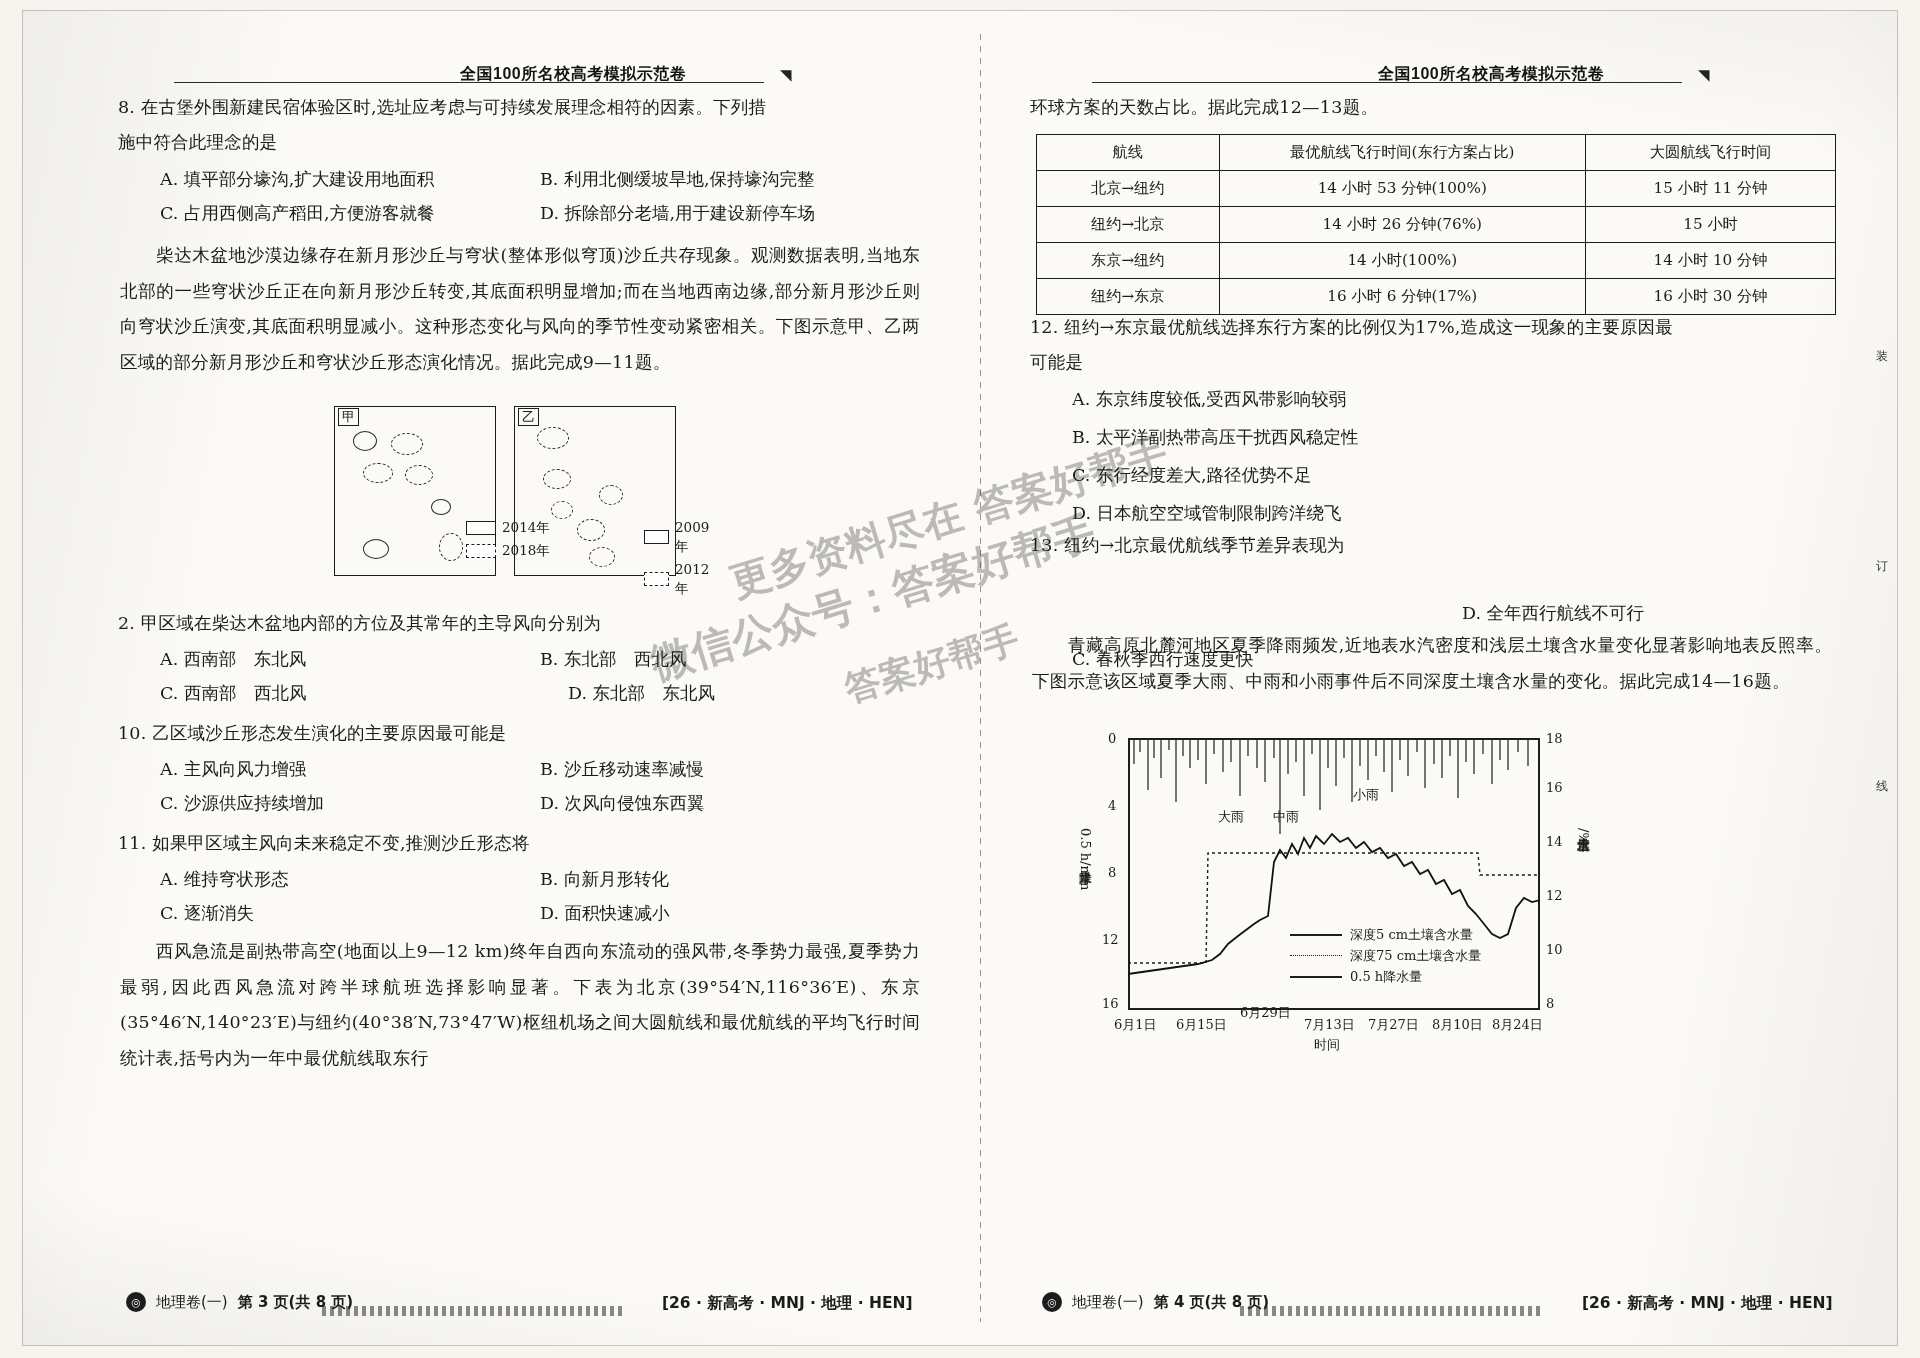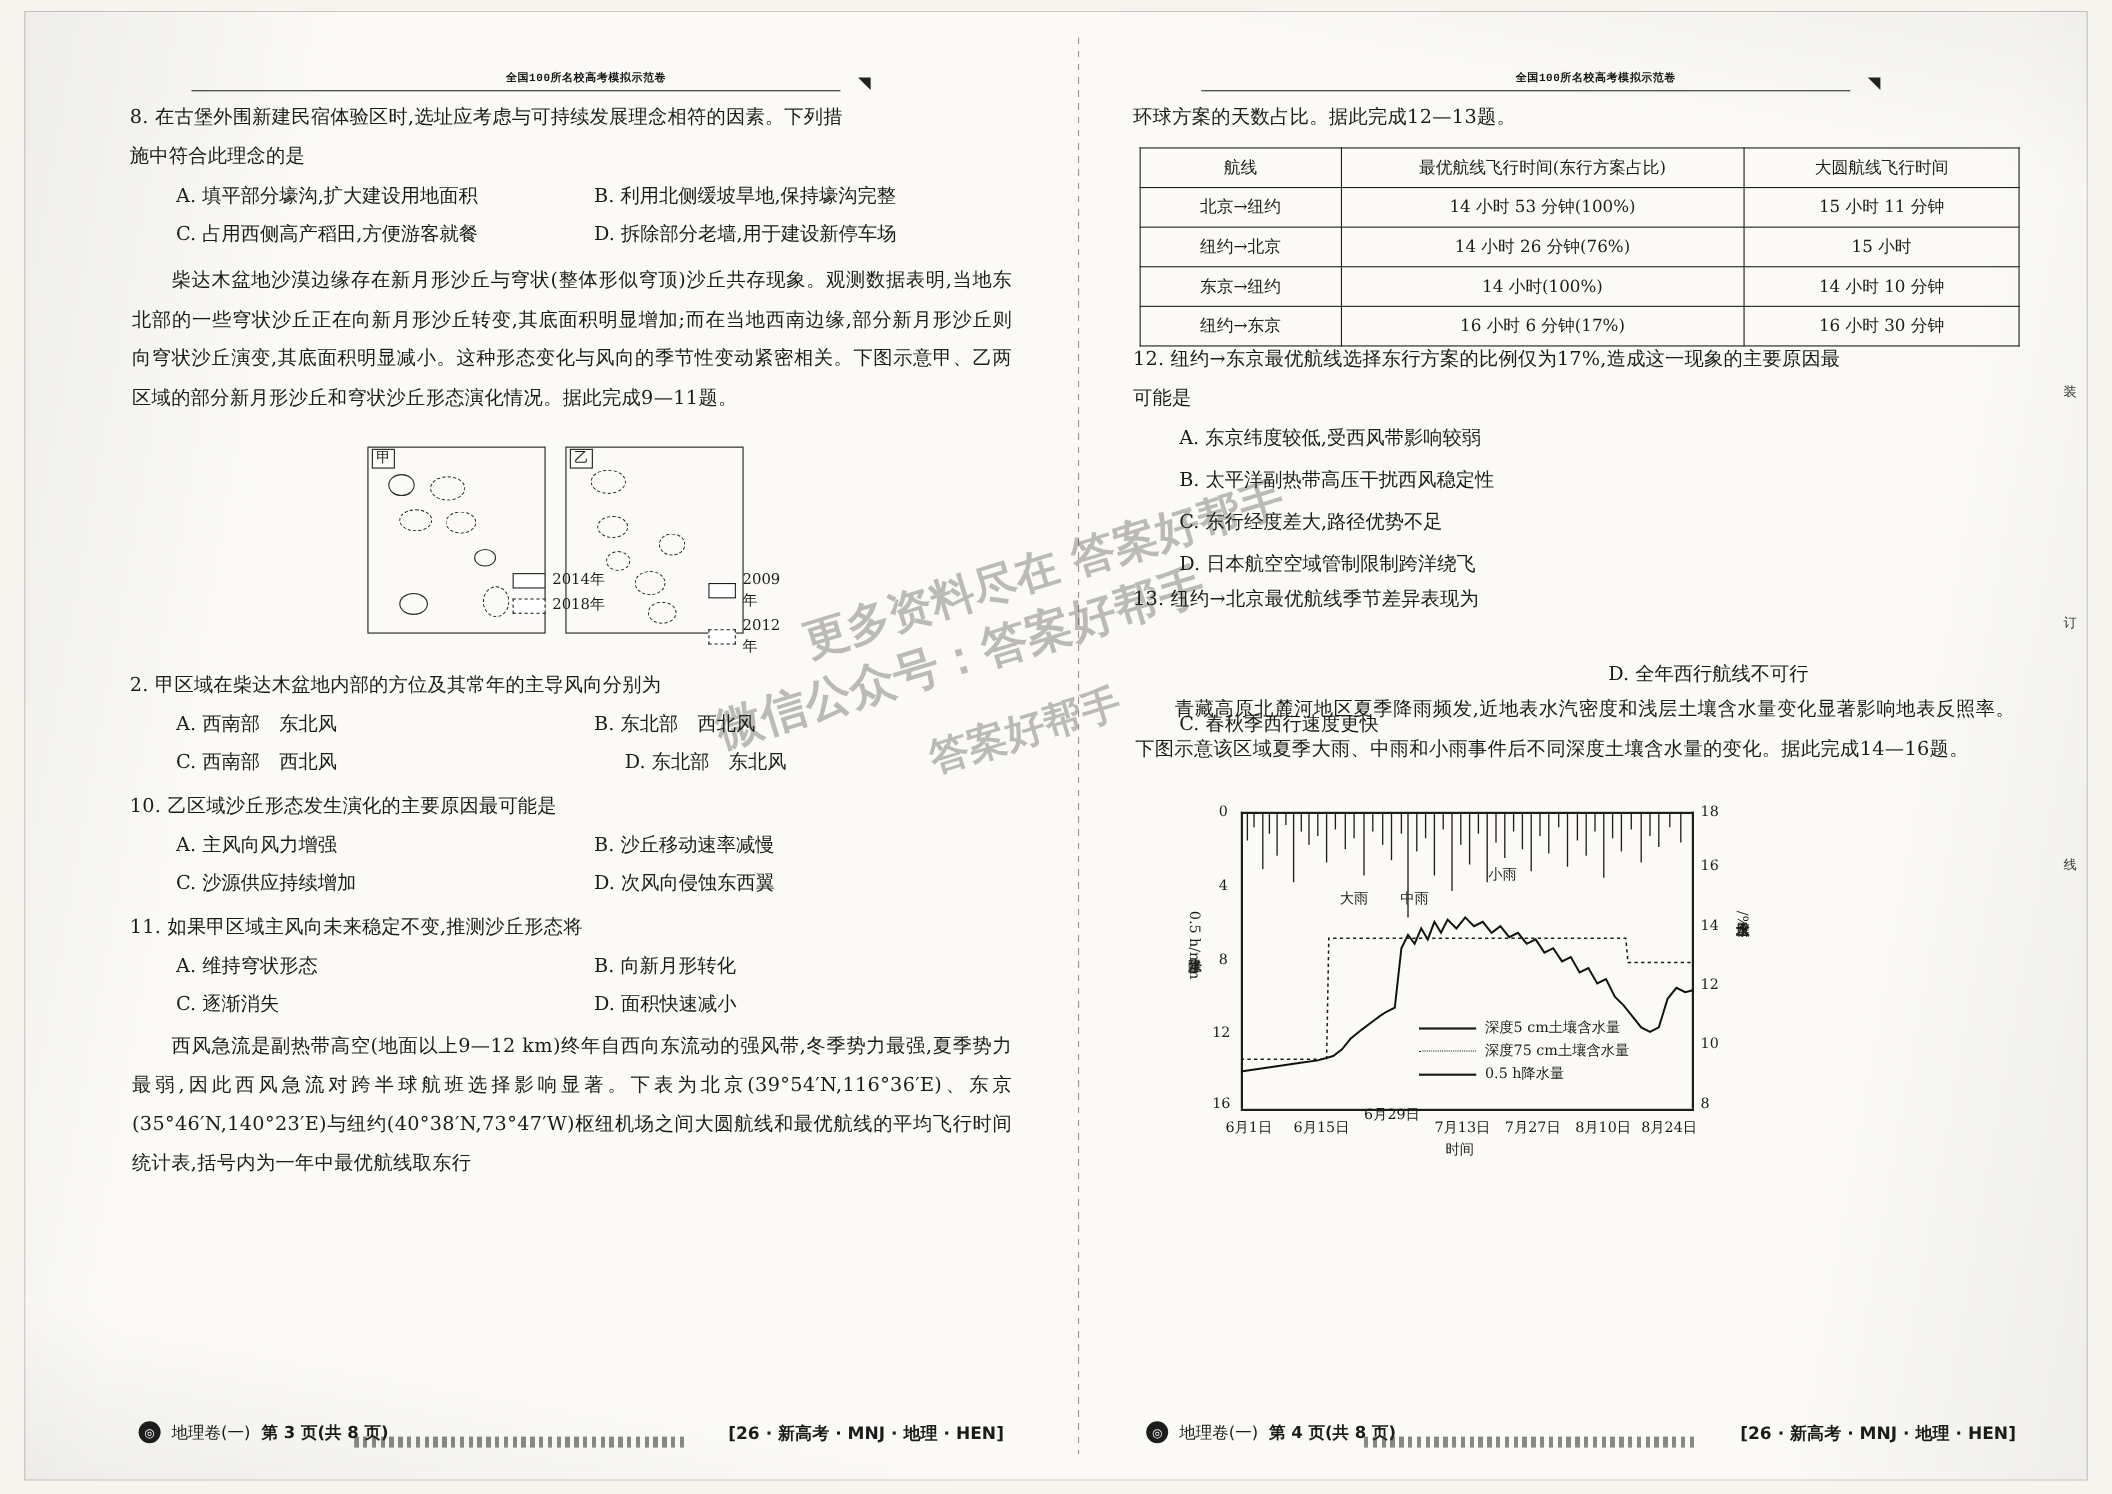--- a/index.html
+++ b/index.html
@@ -35,23 +35,23 @@
     background:repeating-linear-gradient(to bottom,#9b968c 0 6px,transparent 6px 12px);
   }
   .col{
     position:absolute;top:0;width:830px;height:1336px;
   }
   .col.left{left:84px;}
   .col.right{left:1000px;}
 
   .hdr{
     position:absolute;top:54px;
-    font-size:10px;font-weight:bold;color:#141414;
+    font-size:16px;font-weight:bold;color:#141414;
     letter-spacing:0.5px;
-    font-family:Liberation Mono, monospace;
+    font-family:Liberation Sans, sans-serif;
   }
   .hdr.l{left:438px;}
   .hdr.r{left:1356px;}
   .hdr-rule{
     position:absolute;height:1px;background:#2b2b2b;
   }
   .hdr-rule.l{left:152px;top:72px;width:590px;}
   .hdr-rule.r{left:1070px;top:72px;width:590px;}
   .hdr-mark{position:absolute;font-size:15px;color:#222;}
   .hdr-mark.l{left:758px;top:56px;}

